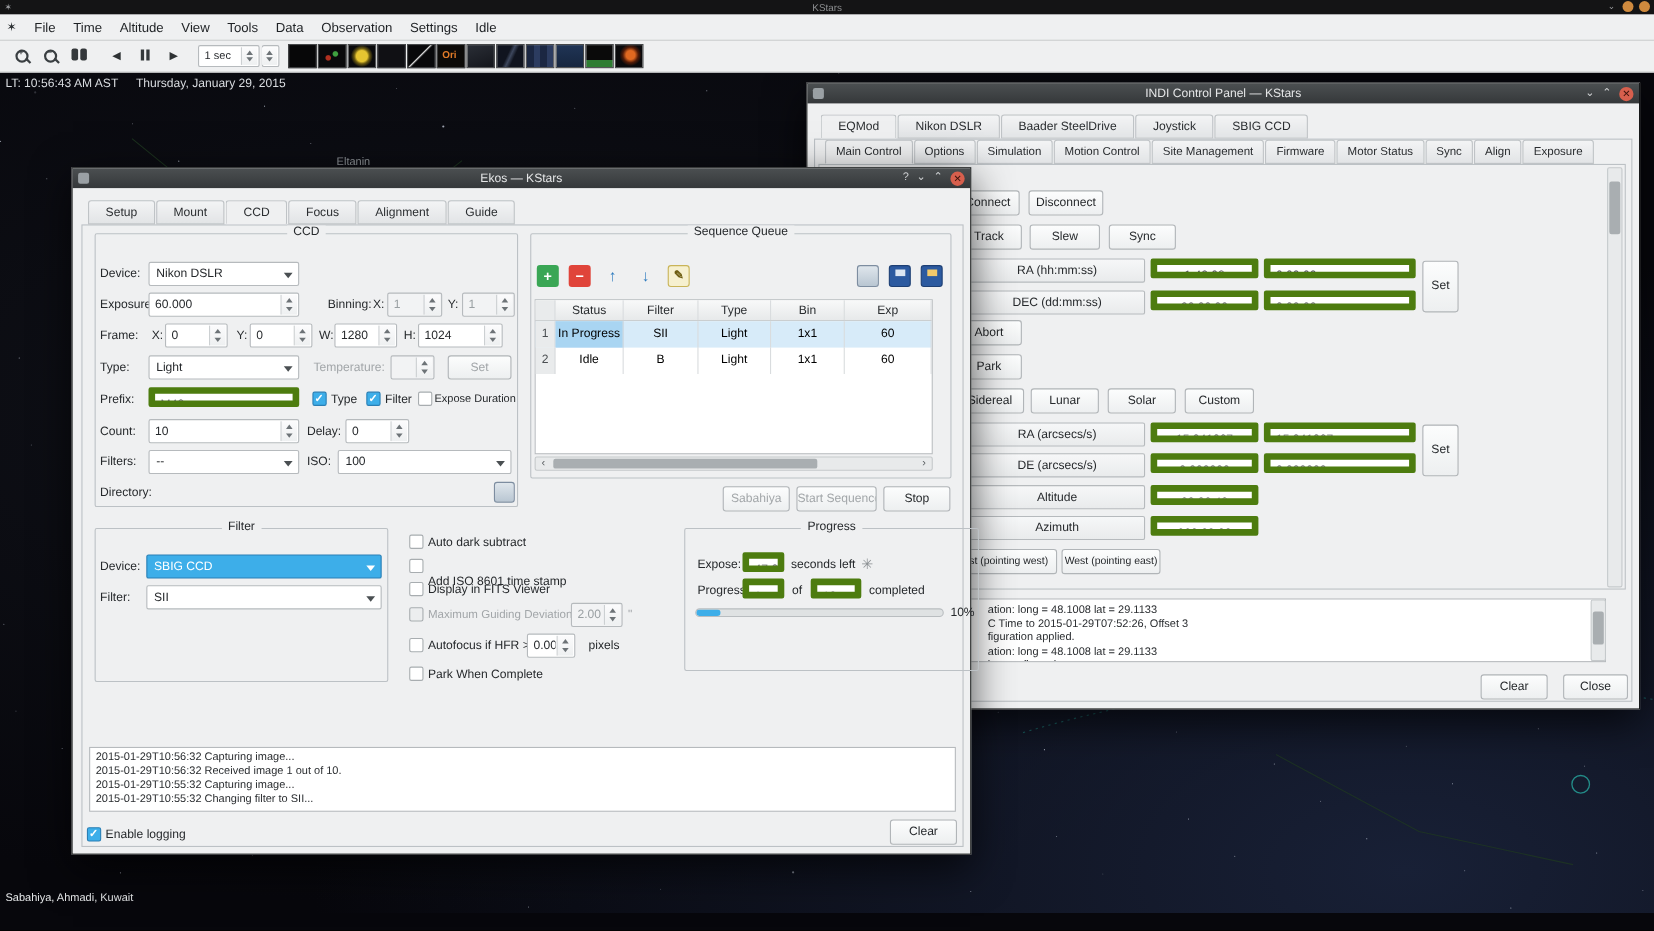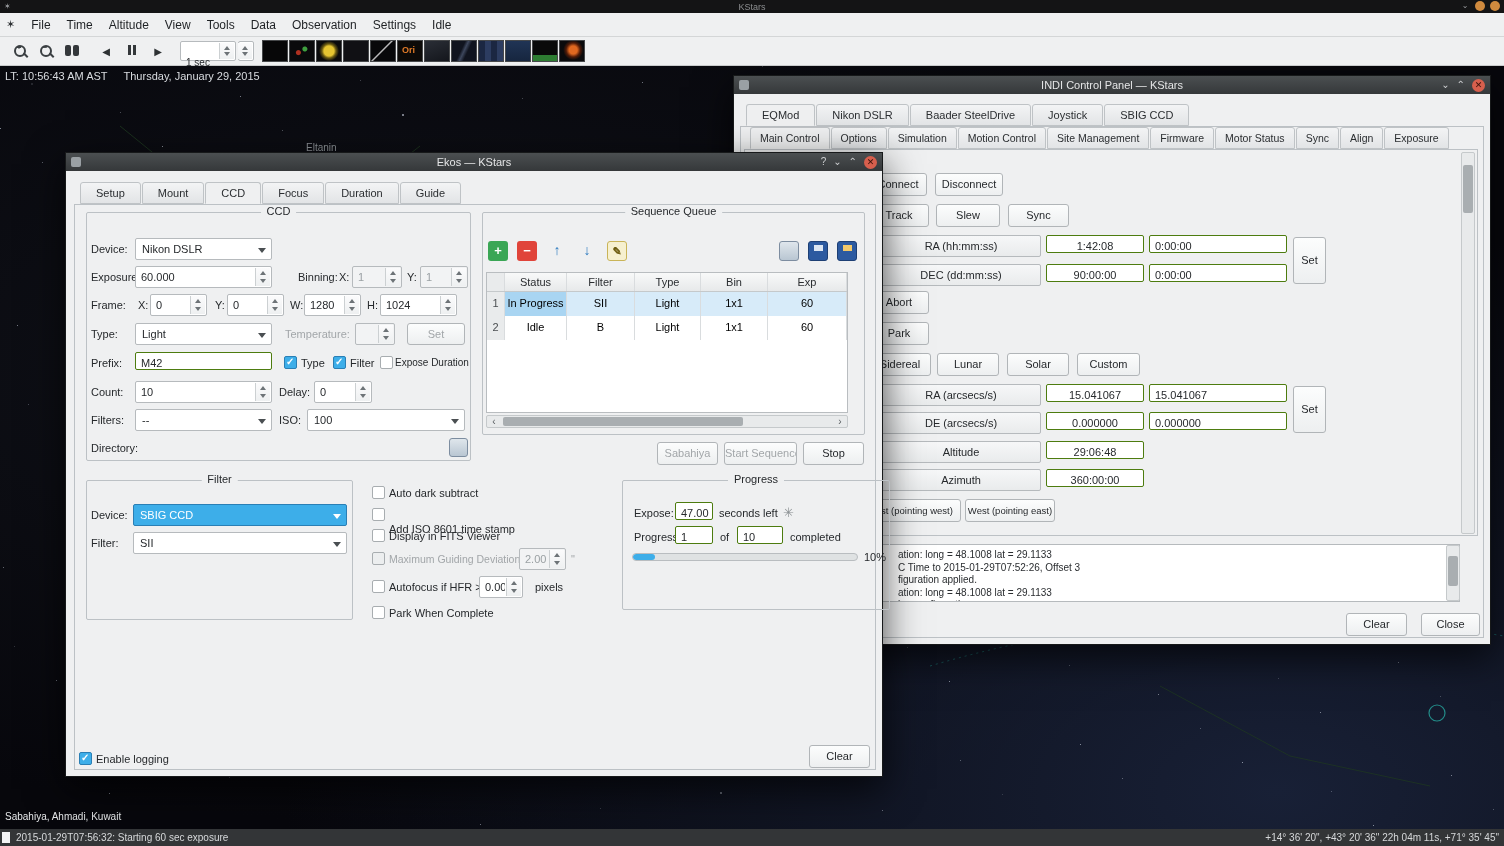--- a/index.html
+++ b/index.html
@@ -35,21 +35,21 @@
   .tbtn{width:24px;height:24px;display:flex;align-items:center;justify-content:center;margin-right:2px}
   .mag{position:relative;display:inline-block;width:15px;height:15px}
   .mag::before{content:"";position:absolute;left:1px;top:1px;width:8px;height:8px;border:2px solid #3a3f42;border-radius:50%}
   .mag::after{content:"";position:absolute;right:1px;bottom:1px;width:6px;height:2px;background:#3a3f42;transform:rotate(45deg);transform-origin:right bottom}
   .mag b{position:absolute;left:4px;top:-1px;font-size:8px;color:#3a3f42}
   .binoc u,.bars u{display:inline-block;background:#34383b}
   .binoc u{width:6px;height:11px;border-radius:2px;margin:0 1px}
   .bars u{width:3px;height:10px;margin:0 1px}
   .media i{font-style:normal;font-size:10px;color:#2e3234}
   .tcombo{position:relative;width:56px;height:20px;background:#fff;border:1px solid #b6babd;border-radius:2px;margin:0 2px}
-  .tcombo .v{position:absolute;left:5px;top:12px;line-height:18px;font-size:10px;color:#26292c}
+  .tcombo .v{position:absolute;left:5px;top:1px;line-height:18px;font-size:10px;color:#26292c}
   .tspin{position:relative;width:16px;height:20px;background:#fff;border:1px solid #b6babd;border-radius:2px;margin-right:8px}
   .th{position:relative;width:26px;height:22px;border:1px solid #46484a;margin-right:1px;background:#0a0a0c;display:inline-block}
   .th b{position:absolute;left:4px;top:4px;font-size:9px;color:#e07a28;font-weight:bold}
   .th1{background:#070708}
   .th2{background:radial-gradient(circle at 35% 58%, #b03020 0 2px, rgba(0,0,0,0) 3px),radial-gradient(circle at 62% 40%, #3fa03f 0 2px, rgba(0,0,0,0) 3px),#0a0a0c}
   .th3{background:radial-gradient(circle at 50% 50%, #e6c531 0 5px, #6b5b12 7px, #0a0a0c 10px)}
   .th4{background:#101014}
   .th5{background:linear-gradient(135deg, rgba(0,0,0,0) 44%, #d8d8d8 47%, rgba(0,0,0,0) 52%),#08080a}
   .th6{background:#0c0a08}
   .th7{background:linear-gradient(160deg,#2a2e36,#14161c)}
@@ -77,21 +77,21 @@
   .tab.small{padding:0 9px;font-size:10.5px}
   .tab.active{background:#eff0f1;border-bottom-color:#eff0f1;z-index:3}
   .group{position:absolute;border:1px solid #bcc1c5;border-radius:2px}
   .gtitle{position:absolute;top:-8px;left:50%;transform:translateX(-50%);background:#eff0f1;
           padding:0 6px;font-size:11px;color:#26292c;white-space:nowrap}
   .lbl{position:absolute;font-size:11px;line-height:22px;height:22px;color:#26292c;white-space:nowrap}
   .lbl.g{color:#a2a6a9}
   .btn{position:absolute;height:23px;background:linear-gradient(#fcfdfd,#edeff0);border:1px solid #b1b5b8;
        border-radius:3px;font-size:11px;color:#26292c;text-align:center;line-height:21px;white-space:nowrap;overflow:hidden}
   .btn.dis{color:#a2a6a9}
-  .field{position:absolute;height:18px;background:#fff;border:1px solid #4d7c0f;border-radius:2px;
+  .field{position:absolute;height:18px;background:#fff;border:6px solid #4d7c0f;border-radius:2px;
          font-size:11px;line-height:20px;padding:0 5px;color:#26292c;white-space:nowrap;overflow:hidden}
   .field.c{text-align:center}
   .flabel{position:absolute;height:22px;background:linear-gradient(#f6f7f8,#e9ebec);border:1px solid #b6babd;
           border-radius:2px;font-size:11px;line-height:20px;text-align:center;color:#26292c;white-space:nowrap;overflow:hidden}
   .spin,.combo{position:absolute;height:22px;background:#fff;border:1px solid #b6babd;border-radius:2px;font-size:11px;color:#26292c}
   .spin .v{position:absolute;left:5px;right:17px;top:0;line-height:20px;white-space:nowrap;overflow:hidden}
   .spin.dis,.combo.dis{background:#f2f3f4;color:#9aa0a3}
   .arr{position:absolute;top:1px;right:1px;bottom:1px;width:15px;border-left:1px solid #ccd0d2;
        background:linear-gradient(#fbfbfc,#eef0f1);display:flex;flex-direction:column}
   .arr i{flex:1;position:relative}
@@ -513,21 +513,21 @@
         <span class="wclose">✕</span>
       </span>
     </div>
 
     <div class="pane" style="left:8px;top:51px;width:802px;height:566px"></div>
     <div class="tabs" style="left:14px;top:29px">
       <span class="tab">Setup</span>
       <span class="tab">Mount</span>
       <span class="tab active">CCD</span>
       <span class="tab">Focus</span>
-      <span class="tab">Duration</span>
+      <span class="tab">Alignment</span>
       <span class="tab">Guide</span>
     </div>
 
     <div class="group" style="left:20px;top:59px;width:385px;height:249px">
       <span class="gtitle">CCD</span>
 
       <span class="lbl" style="left:4px;top:25px">Device:</span>
       <span class="combo" style="left:48px;top:25px;width:137px">
           <span class="v">Nikon DSLR</span>
           <span class="dda"></span>
@@ -750,25 +750,26 @@
       <span class="field" style="left:52px;top:45px;width:38px">1</span>
       <span class="lbl" style="left:97px;top:45px">of</span>
       <span class="field" style="left:114px;top:45px;width:46px">10</span>
       <span class="lbl" style="left:167px;top:45px">completed</span>
       <div class="pb" style="left:9px;top:72px;width:226px">
           <div class="f" style="width:10%"></div>
         </div>
       <span class="lbl" style="left:241px;top:65px">10%</span>
     </div>
 
+    <div class="logbox" style="left:15px;top:526px;width:788px;height:59px">
+      <div>2015-01-29T10:56:32 Capturing image...</div>
+      <div>2015-01-29T10:56:32 Received image 1 out of 10.</div>
+      <div>2015-01-29T10:55:32 Capturing image...</div>
+      <div>2015-01-29T10:55:32 Changing filter to SII...</div>
+    </div>
     <span class="cb on" style="left:13px;top:599px"></span>
     <span class="lbl" style="left:30px;top:595px">Enable logging</span>
     <div class="btn" style="left:743px;top:592px;width:61px">Clear</div>
   </div>
 
   <div class="loc">Sabahiya, Ahmadi, Kuwait</div>
-  <div class="sbar">
-    <span class="grip"></span>
-    <span>2015-01-29T07:56:32: Starting 60 sec exposure</span>
-    <span class="coords">+14° 36' 20", +43° 20' 36"   22h 04m 11s, +71° 35' 45"</span>
-  </div>
 
 </div>
 
 </body></html>

